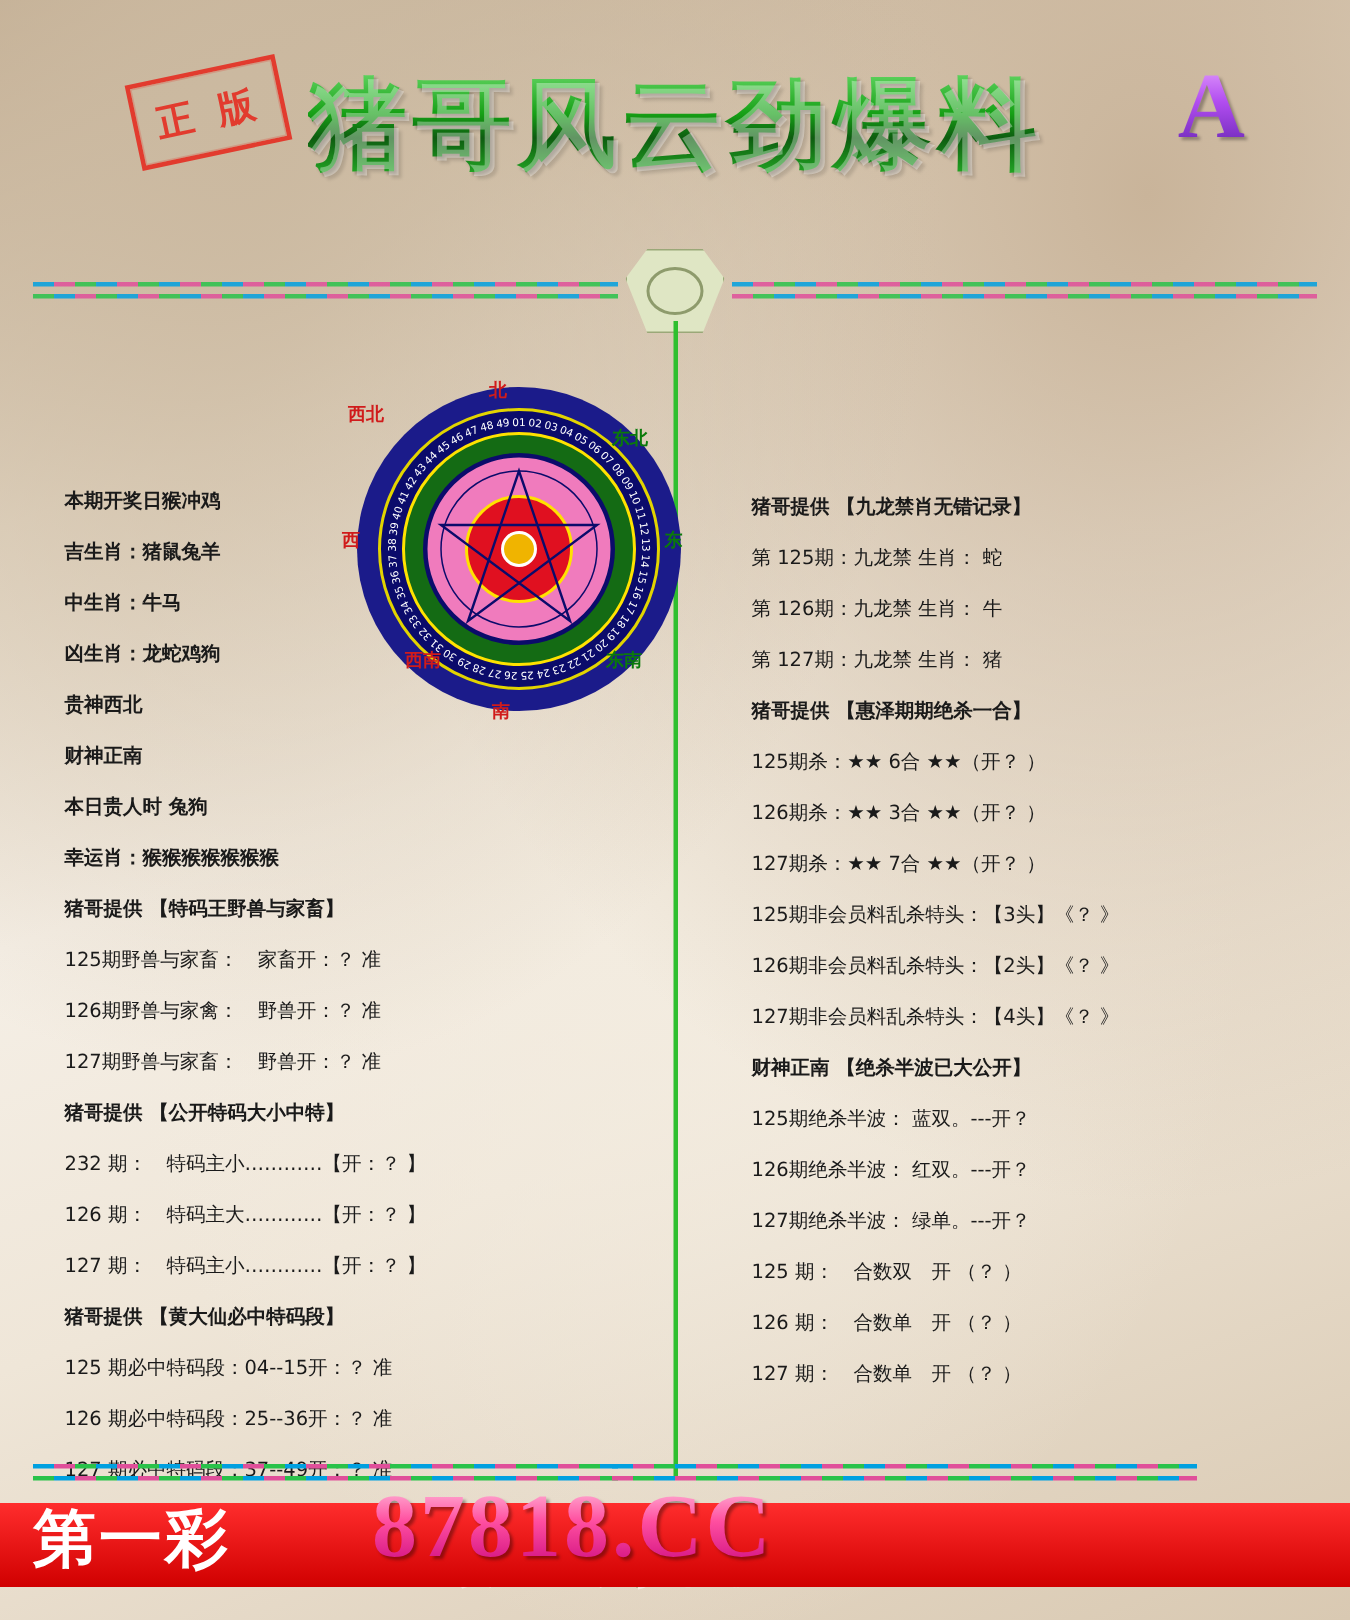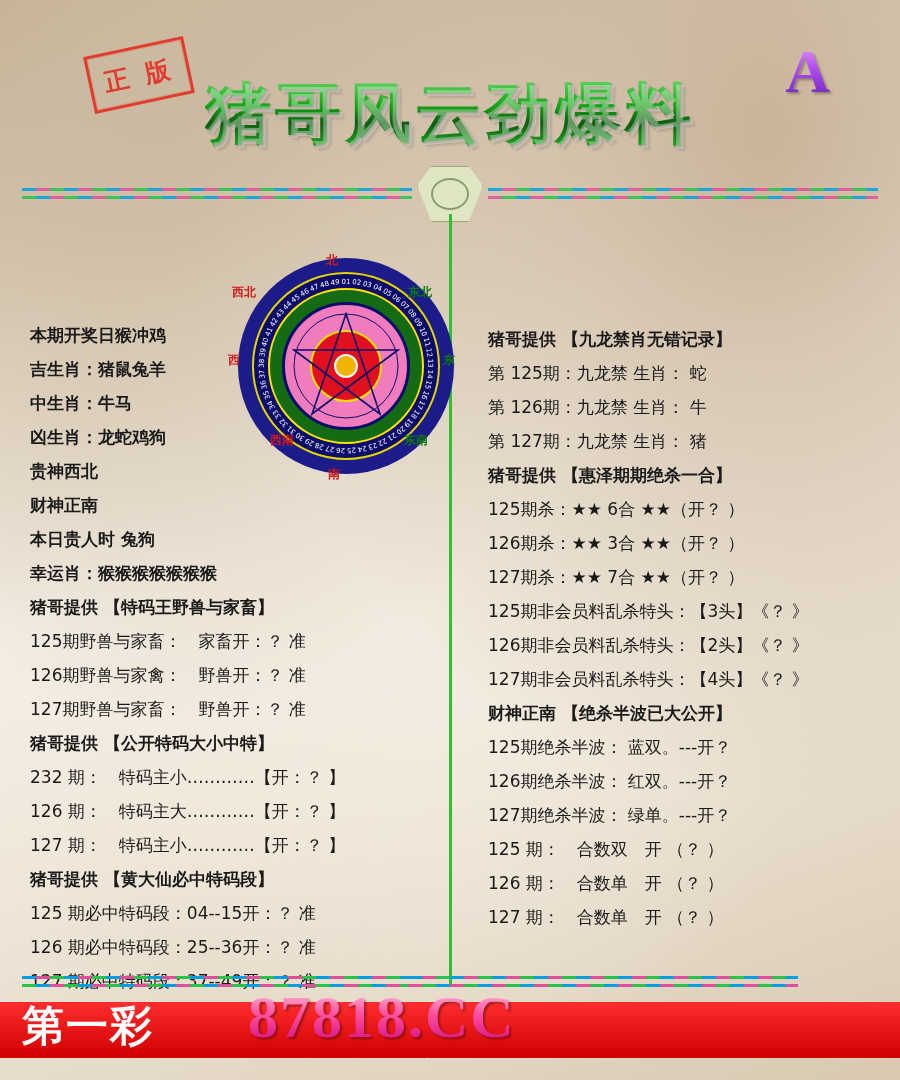--- a/index.html
+++ b/index.html
@@ -28,21 +28,20 @@
   }
   .title{
     position:absolute;left:205px;top:38px;
     font-size:66px;font-weight:bold;letter-spacing:4px;
     font-family:Liberation Sans, sans-serif;
     color:#2b7a2b;
     background:linear-gradient(180deg,#7ce87c 0%,#16a016 42%,#0d5c10 60%,#2ecb2e 100%);
     -webkit-background-clip:text;background-clip:text;-webkit-text-fill-color:transparent;
     text-shadow:3px 3px 0 rgba(255,255,255,.35);
     filter:drop-shadow(2px 2px 1px rgba(0,0,0,.35));
-    margin-top:31px;
   }
   .letterA{
     position:absolute;right:70px;top:36px;
     font-size:62px;font-weight:bold;font-family:"Liberation Serif", serif;
     background:linear-gradient(180deg,#f0b0ff 0%,#b14df0 45%,#5a1fa8 100%);
     -webkit-background-clip:text;background-clip:text;-webkit-text-fill-color:transparent;
     filter:drop-shadow(2px 2px 1px rgba(0,0,0,.3));
   }
 
   
@@ -79,21 +78,21 @@
   .wheel .ring4{position:absolute;inset:72px;border-radius:50%;background:#e01020;border:2px solid #ffe200;}
   .wheel .hub{position:absolute;inset:96px;border-radius:50%;background:#f0b400;border:2px solid #fff;}
   .wheel .star{position:absolute;inset:52px;}
   .dirlbl{position:absolute;font-size:12px;font-weight:bold;color:#d01b1b;font-family:"DejaVu Sans", sans-serif;}
   .dirlbl.green{color:#0a7a0a;}
 
   
   .col{position:absolute;font-family:"DejaVu Sans", sans-serif;color:#1a1a1a;}
   .colL{left:30px;top:318px;width:400px;}
   .colR{left:488px;top:322px;width:395px;}
-  .line{font-size:17px;line-height:34px;white-space:nowrap;}
+  .line{font-size:13px;line-height:34px;white-space:nowrap;margin-left:13px;}
   .line.b{font-weight:bold;}
 
   
   .footer{position:absolute;left:0;bottom:0;width:820px;height:110px;}
   .fdash{
     position:absolute;top:6px;height:3px;
     background:repeating-linear-gradient(90deg,#00a0e0 0 14px,#e04f9a 14px 28px,#29c24a 28px 42px);
   }
   .fdash.l{left:22px;width:390px;}
   .fdash.r{right:22px;width:390px;}
@@ -206,21 +205,21 @@
           <text x="49.6" y="47.7" text-anchor="middle" dominant-baseline="middle" transform="rotate(315.9 49.6 47.7)">44</text>
           <text x="57.8" y="40.7" text-anchor="middle" dominant-baseline="middle" transform="rotate(323.3 57.8 40.7)">45</text>
           <text x="66.8" y="34.8" text-anchor="middle" dominant-baseline="middle" transform="rotate(330.6 66.8 34.8)">46</text>
           <text x="76.5" y="30.1" text-anchor="middle" dominant-baseline="middle" transform="rotate(338.0 76.5 30.1)">47</text>
           <text x="86.7" y="26.7" text-anchor="middle" dominant-baseline="middle" transform="rotate(345.3 86.7 26.7)">48</text>
           <text x="97.3" y="24.7" text-anchor="middle" dominant-baseline="middle" transform="rotate(352.7 97.3 24.7)">49</text>
         </g>
     </svg>
   </div>
   <div class="dirlbl" style="left:326px;top:252px;">北</div>
-  <div class="dirlbl" style="left:232px;top:284px;">西北</div>
+  <div class="dirlbl" style="left:232px;top:268px;">西北</div>
   <div class="dirlbl green" style="left:408px;top:284px;">东北</div>
   <div class="dirlbl" style="left:228px;top:352px;">西</div>
   <div class="dirlbl green" style="left:443px;top:352px;">东</div>
   <div class="dirlbl" style="left:230px;top:432px;margin-left:40px;">西南</div>
   <div class="dirlbl green" style="left:404px;top:432px;">东南</div>
   <div class="dirlbl" style="left:328px;top:466px;">南</div>
 
   <div class="col colL" id="leftcol">
       <div class="line b">本期开奖日猴冲鸡</div>
       <div class="line b">吉生肖：猪鼠兔羊</div>

